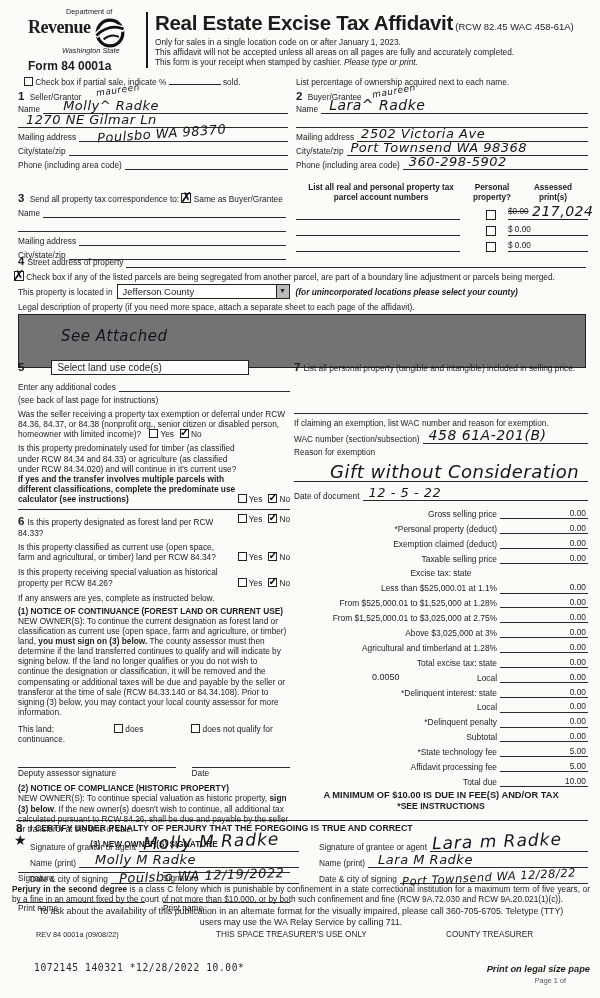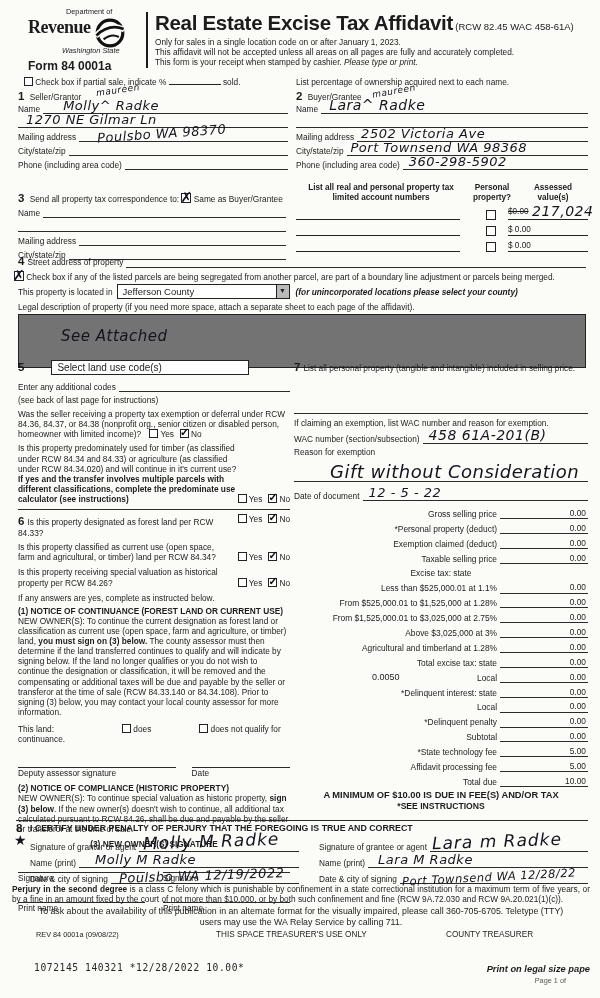--- a/index.html
+++ b/index.html
@@ -178,29 +178,29 @@
     <div class="fline">
       <span class="lbl">City/state/zip</span>
         <span class="ln"></span>
     </div>
   </div>
 
   <div class="abs parcel-tbl" style="left:296px; top:183px; width:292px;">
     <div style="display:flex;">
       <div class="b c" style="width:170px;">
         <div>List all real and personal property tax</div>
-          <div>limited account numbers</div>
+          <div>parcel account numbers</div>
       </div>
       <div class="b c" style="width:52px;">
         <div>Personal</div>
           <div>property?</div>
       </div>
       <div class="b c" style="flex:1;">
         <div>Assessed</div>
-          <div>value(s)</div>
+          <div>print(s)</div>
       </div>
     </div>
     <div class="parcel-row" style="margin-top:4px;">
       <span style="width:164px; border-bottom:1px solid #222; height:11px;"></span>
       <span class="cb cb-lg" style="margin:0 0 0 26px;"></span>
       <span style="flex:1; border-bottom:1px solid #222; margin-left:12px; position:relative; height:13px;">
         <span class="strike">$0.00</span>
         <span class="hw" style="position:absolute; left:24px; bottom:-1px; font-size:14px;">217,024</span>
       </span>
     </div>
@@ -273,21 +273,21 @@
         <span style="flex:1; padding-right:8px;">Is this property receiving special valuation as historical property per RCW 84.26?</span>
         <span class="yn" style="align-self:flex-end;"><span class="cb"></span><span>Yes</span><span class="cb ck"></span><span>No</span></span>
       </div>
       <div style="margin-top:5px;">If any answers are yes, complete as instructed below.</div>
       <div class="b" style="margin-top:3px;">(1) NOTICE OF CONTINUANCE (FOREST LAND OR CURRENT USE)</div>
       <div>
         <span>NEW OWNER(S): To continue the current designation as forest land or classification as current use (open space, farm and agriculture, or timber) land, </span><span class="b">you must sign on (3) below.</span><span> The county assessor must then determine if the land transferred continues to qualify and will indicate by signing below. If the land no longer qualifies or you do not wish to continue the designation or classification, it will be removed and the compensating or additional taxes will be due and payable by the seller or transferor at the time of sale (RCW 84.33.140 or 84.34.108). Prior to signing (3) below, you may contact your local county assessor for more information.</span>
       </div>
       <div style="display:flex; margin-top:7px;">
         <span>This land:</span>
-        <span style="margin-left:32px;padding-left:36px;"><span class="cb"></span> <span>does</span></span>
+        <span style="margin-left:24px;padding-left:36px;"><span class="cb"></span> <span>does</span></span>
         <span style="margin-left:48px;"><span class="cb"></span> <span>does not qualify for</span></span>
       </div>
       <div>continuance.</div>
       <div style="display:flex; gap:16px; margin-top:12px;">
         <div style="flex:1.6;">
           <div class="sig-ln"></div>
           <div>Deputy assessor signature</div>
         </div>
         <div style="flex:1;">
           <div class="sig-ln"></div>

